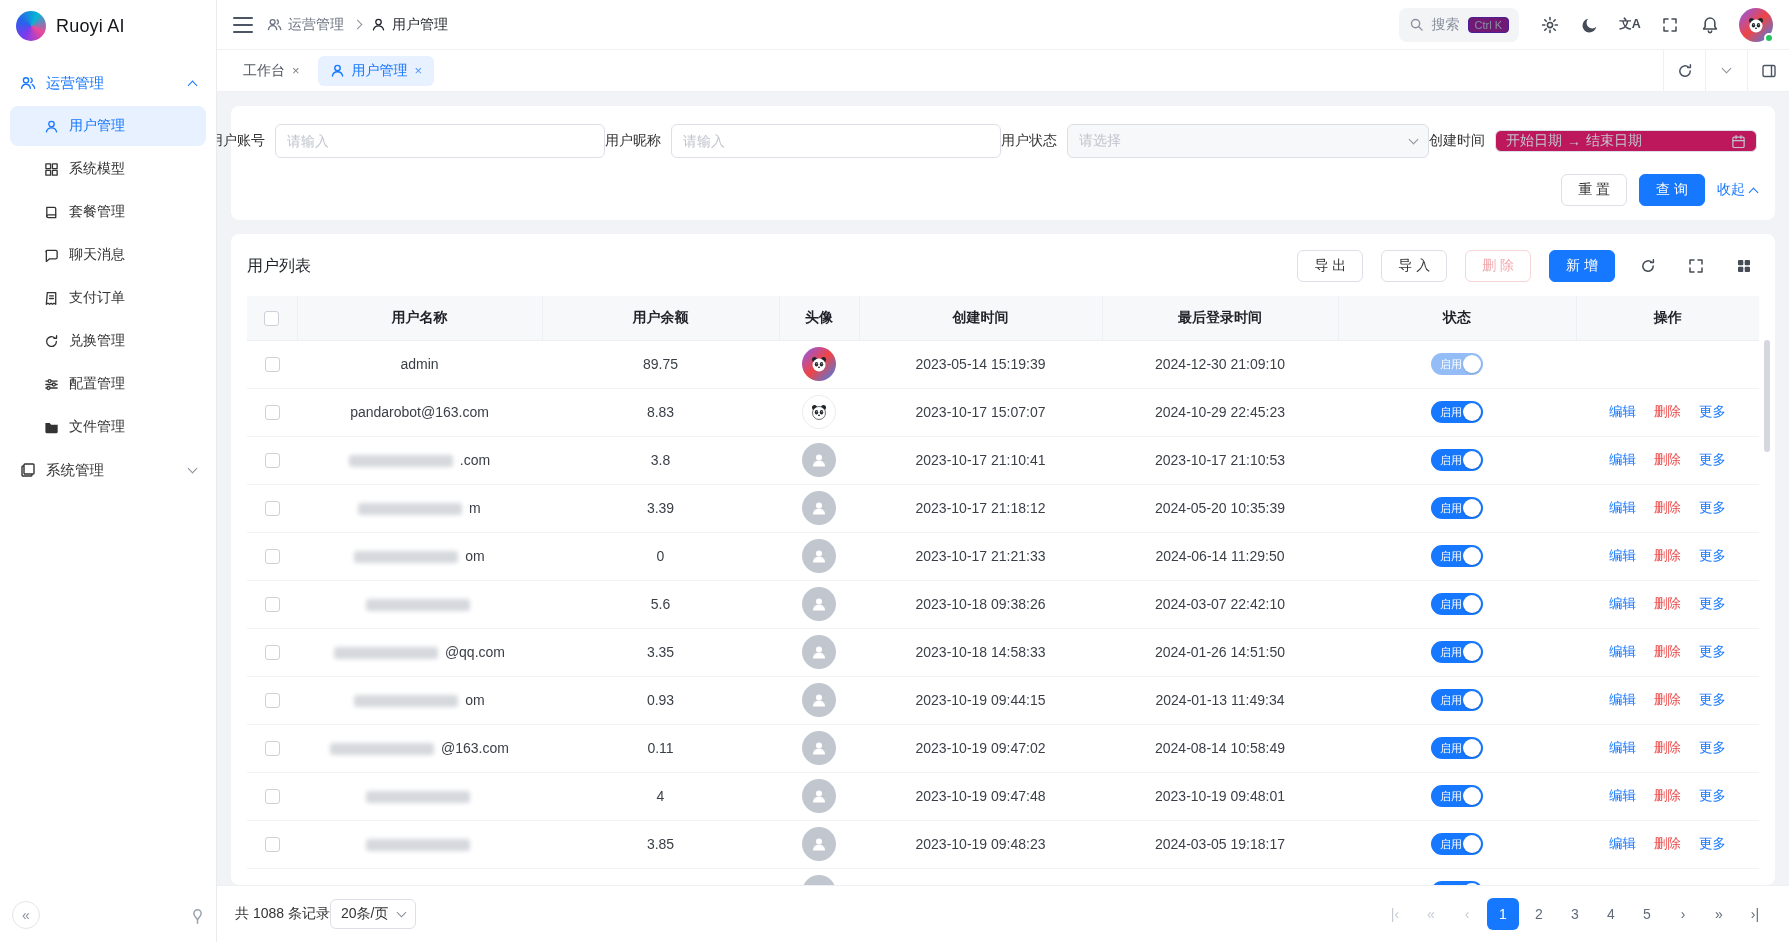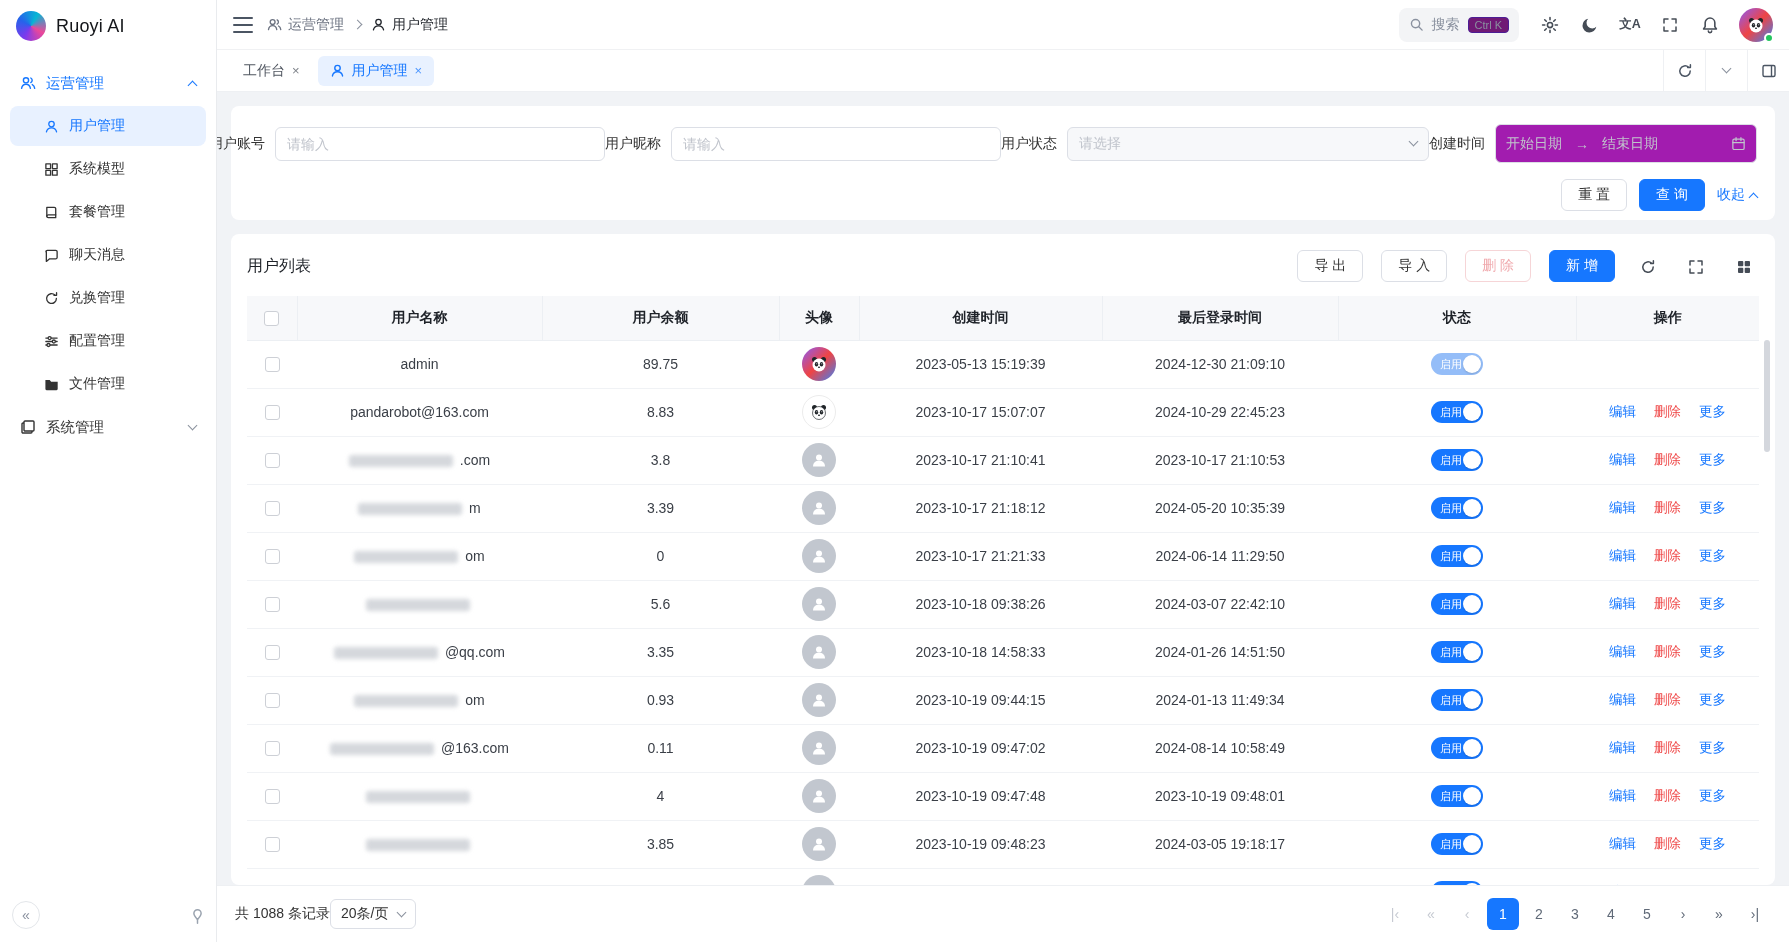--- a/index.html
+++ b/index.html
@@ -64,33 +64,33 @@
 
 .filter-card{padding:18px 18px 14px;height:114px}
 .filter-row{display:flex;align-items:center;justify-content:flex-end}
 .field{display:flex;align-items:center;gap:10px}
 .flabel{white-space:nowrap;color:#333}
 .tinput{height:34px;border:1px solid #dcdfe6;border-radius:6px;padding:0 11px;font-size:14px;color:#333;outline:none;font-family:inherit}
 .tinput::placeholder{color:#c0c4cc}
 .w330{width:330px}
 .selectbox{width:362px;height:34px;border:1px solid #dcdfe6;border-radius:6px;display:flex;align-items:center;padding:0 11px;color:#c0c4cc;cursor:pointer;background:#f7f8fa}
 .selectbox .grow{flex:1}
-.daterange{width:262px;height:39px;border:1px solid #dcdfe6;border-radius:6px;display:flex;align-items:center;gap:13px;padding:0 10px;color:#c0c4cc;cursor:pointer;background:#a21caf}
+.daterange{width:262px;height:22px;border:1px solid #dcdfe6;border-radius:6px;display:flex;align-items:center;gap:5px;padding:0 10px;color:#c0c4cc;cursor:pointer;background:#be185d}
 .filter-actions{display:flex;justify-content:flex-end;align-items:center;gap:12px;margin-top:16px}
 .btn{height:32px;padding:0 16px;border-radius:6px;border:1px solid #dcdfe6;background:#fff;font-size:14px;color:#333;display:inline-flex;align-items:center;gap:6px;cursor:pointer;font-family:inherit}
 .btn.primary{background:#1677ff;border-color:#1677ff;color:#fff}
 .btn.danger-dis{color:#f0a9ad;border-color:#f6d5d7;cursor:not-allowed}
 .collapse-link{color:#1677ff;display:inline-flex;align-items:center;gap:5px;cursor:pointer}
 .collapse-link .chev{border-color:#1677ff}
 
 
 .table-card{margin-top:14px;height:651px;padding:16px 16px 0;overflow:hidden;position:relative}
 .list-head{display:flex;align-items:center;height:32px;margin-bottom:14px}
 .list-title{font-size:16px;color:#1f2329}
-.list-tools{margin-left:auto;display:flex;align-items:flex-end;gap:18px}
+.list-tools{margin-left:auto;display:flex;align-items:center;gap:18px}
 .iconbtn{width:30px;height:30px;display:flex;align-items:center;justify-content:center;color:#454c56;cursor:pointer;border-radius:6px}
 table{width:100%;border-collapse:collapse;table-layout:fixed}
 thead th{background:#f7f8fa;height:44px;font-weight:bold;color:#1f2329;font-size:14px;text-align:center;border-right:1px solid #eceff3;border-bottom:1px solid #eceff3}
 thead th:last-child{border-right:none}
 tbody td{height:48px;text-align:center;border-bottom:1px solid #f0f2f5;color:#3a3f47;font-size:14px;vertical-align:middle}
 .checkbox{display:inline-block;width:15px;height:15px;border:1.5px solid #cdd0d6;border-radius:3px;background:#fff;vertical-align:middle;cursor:pointer}
 .redacted{display:inline-block;width:104px;height:12px;border-radius:3px;background:#c7cbd1;filter:blur(2px);opacity:.75;vertical-align:middle;margin-right:3px}
 .name-text{vertical-align:middle}
 .avatar{width:34px;height:34px;border-radius:50%;display:inline-flex;align-items:center;justify-content:center;overflow:hidden;vertical-align:middle}
 .avatar.v-person{background:#c2c7cf}
@@ -167,20 +167,29 @@
             </span>
           <span>套餐管理</span>
         </div>
         <div class="menu-item">
           <span class="ic ic15">
               <svg viewBox="0 0 16 16" fill="none" stroke="currentColor" stroke-width="1.4" stroke-linecap="round" stroke-linejoin="round">
                 <path d="M2 4a1.5 1.5 0 0 1 1.5-1.5h9A1.5 1.5 0 0 1 14 4v6a1.5 1.5 0 0 1-1.5 1.5H6l-3.5 2.8V4z"></path>
               </svg>
             </span>
           <span>聊天消息</span>
+        </div>
+        <div class="menu-item">
+          <span class="ic ic15">
+              <svg viewBox="0 0 16 16" fill="none" stroke="currentColor" stroke-width="1.4" stroke-linecap="round" stroke-linejoin="round">
+                <path d="M3.5 1.8h9v12.4l-1.8-1.2-1.6 1.2-1.6-1.2-1.6 1.2-1.6-1.2-1.8 1.2z"></path>
+                <path d="M6 5.2h4M6 8h4"></path>
+              </svg>
+            </span>
+          <span>支付订单</span>
         </div>
         <div class="menu-item">
           <span class="ic ic15">
               <svg viewBox="0 0 16 16" fill="none" stroke="currentColor" stroke-width="1.4" stroke-linecap="round" stroke-linejoin="round">
                 <path d="M13.2 8A5.2 5.2 0 1 1 11.6 4.3"></path>
                 <path d="M13.4 1.8v2.8h-2.8"></path>
               </svg>
             </span>
           <span>兑换管理</span>
         </div>
@@ -476,21 +485,21 @@
                         <ellipse cx="23" cy="18.5" rx="3.4" ry="4.4" fill="#1f2428"></ellipse>
                         <circle cx="13.6" cy="17.6" r="1.1" fill="#fff"></circle>
                         <circle cx="23.6" cy="17.6" r="1.1" fill="#fff"></circle>
                         <ellipse cx="18" cy="24.5" rx="2.2" ry="1.5" fill="#1f2428"></ellipse>
                       </svg>
                     </span>
                   </span>
       
       
     </td>
-    <td><span>2023-05-13 15:19:39</span></td>
+    <td><span>2023-05-14 15:19:39</span></td>
     <td><span>2024-12-30 21:09:10</span></td>
     <td>
       <span class="toggle muted">
         <i class="tg-label">启用</i>
         <i class="tg-knob"></i>
       </span>
     </td>
     <td class="ops-cell"></td>
   </tr>
               <tr>

